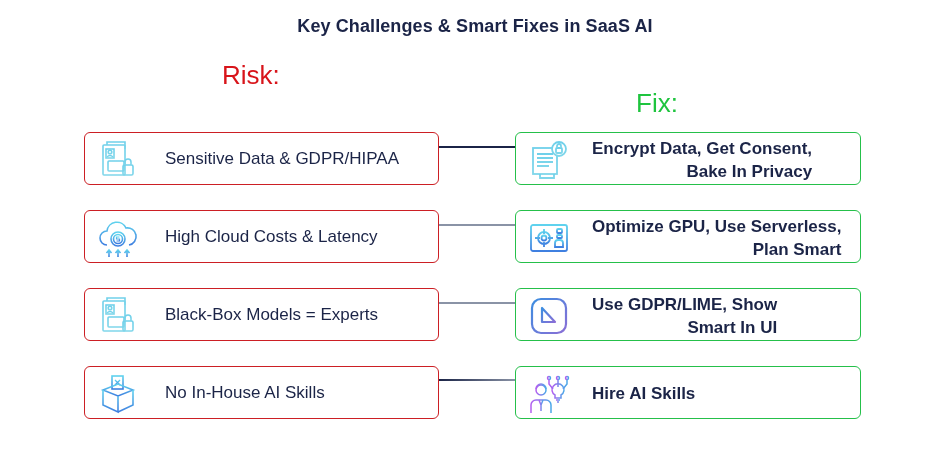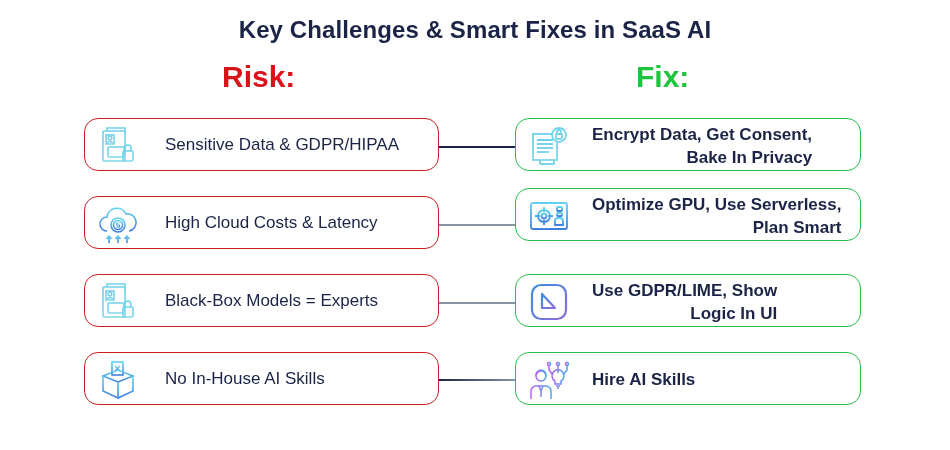--- a/index.html
+++ b/index.html
@@ -1,23 +1,23 @@
 <!DOCTYPE html>
 <html><head>
   <meta charset="utf-8">
   <style>
     html, body { margin: 0; padding: 0; background: #ffffff; }
     body { width: 950px; height: 450px; position: relative; overflow: hidden;
            font-family: "Liberation Sans", "DejaVu Sans", sans-serif; color: #1b2447; }
     .title { position: absolute; top: 16px; left: 0; width: 950px; text-align: center;
-             font-size: 24px; font-weight: bold; color: #1b2447; letter-spacing: 0.1px; }
-    .col-head { position: absolute; top: 60px; font-size: 30px; font-weight: bold; }
+             font-size: 18px; font-weight: bold; color: #1b2447; letter-spacing: 0.1px; }
+    .col-head { position: absolute; top: 60px; font-size: 26px; font-weight: normal; }
     .col-head.risk { left: 222px; color: #d8141a; }
-    .col-head.fix { left: 636px; color: #1ec43e; }
-    .box { position: absolute; height: 53px; background: #fff; border-radius: 14px; box-sizing: border-box; }
+    .col-head.fix { left: 636px; color: #1ec43e; margin-top: 28px; }
+    .box { position: absolute; height: 53px; background: #fff; border-radius: 6px; box-sizing: border-box; margin-top: 14px; }
     .box.risk { left: 84px; width: 355px; border: 1.5px solid #cc1f24; }
     .box.fix { left: 515px; width: 346px; border: 1.5px solid #25c04a; font-weight: bold; }
     .icon { position: absolute; left: 12px; top: 6px; width: 42px; height: 42px; }
     .icon svg { width: 42px; height: 42px; display: block; }
     .label { position: absolute; font-size: 17px; color: #1b2447; white-space: nowrap; }
     .box.risk .label { left: 80px; top: 50%; transform: translateY(-50%); }
     .box.fix .label { left: 76px; top: 4px; line-height: 23px; }
     .box.fix .label .l2 { display: block; padding-left: 8px; text-align: right; }
     .box.fix .label.single { top: 50%; transform: translateY(-50%); }
     .connector { position: absolute; left: 439px; width: 76px; height: 2px; }
@@ -97,21 +97,21 @@
       <circle cx="21" cy="22" r="4.5"></circle>
       <path d="M22.5 20 h-3 v2 h3 v2 h-3" stroke-width="1.2"></path>
       <path d="M12 40 v-6 M9.5 36 l2.5 -3 l2.5 3"></path>
       <path d="M21 40 v-6 M18.5 36 l2.5 -3 l2.5 3"></path>
       <path d="M30 40 v-6 M27.5 36 l2.5 -3 l2.5 3"></path>
     </svg>
   </div>
   <div class="label">High Cloud Costs &amp; Latency</div>
 </div>
 <div class="connector" style="top:224px;background:#8a93a6"></div>
-<div class="box fix" style="top:188px">
+<div class="box fix" style="top:196px">
   <div class="icon">
     <svg viewBox="0 0 42 42" fill="none" stroke="url(#gBlue)" stroke-width="1.8">
       <rect x="3" y="8" width="36" height="26" rx="2"></rect>
       <circle cx="16" cy="21" r="6"></circle>
       <circle cx="16" cy="21" r="2.5"></circle>
       <path d="M16 12 v5 M16 25 v5 M7 21 h5 M20 21 h5"></path>
       <rect x="29" y="12" width="5" height="4" rx="1"></rect>
       <rect x="29" y="18" width="5" height="3" rx="1"></rect>
       <path d="M27 30 v-4 a3 3 0 0 1 3 -3 h2 a3 3 0 0 1 3 3 v4 z"></path>
       <path d="M30 27 h2"></path>
@@ -143,21 +143,21 @@
 <div class="connector" style="top:302px;background:#8a93a6"></div>
 <div class="box fix" style="top:274px">
   <div class="icon">
     <svg viewBox="0 0 42 42" fill="none" stroke="url(#gSlate)" stroke-width="2.2">
       <rect x="4" y="4" width="34" height="34" rx="9"></rect>
       <path d="M14 13 v14 h13 z" stroke-linejoin="round"></path>
     </svg>
   </div>
   <div class="label">
     <span>Use GDPR/LIME, Show</span>
-    <span class="l2">Logic In UI</span>
+    <span class="l2">Smart In UI</span>
   </div>
 </div>
 
 <div class="box risk" style="top:352px">
   <div class="icon">
     <svg viewBox="0 0 42 42" fill="none" stroke="url(#gBlue)" stroke-width="1.6">
       <rect x="15" y="3" width="11" height="13"></rect>
       <path d="M18 7 l5 5 M23 7 l-5 5" stroke-width="1.3"></path>
       <path d="M6 17 L21 11 L36 17 L21 23 Z"></path>
       <path d="M6 17 V32 L21 39 V23"></path>

